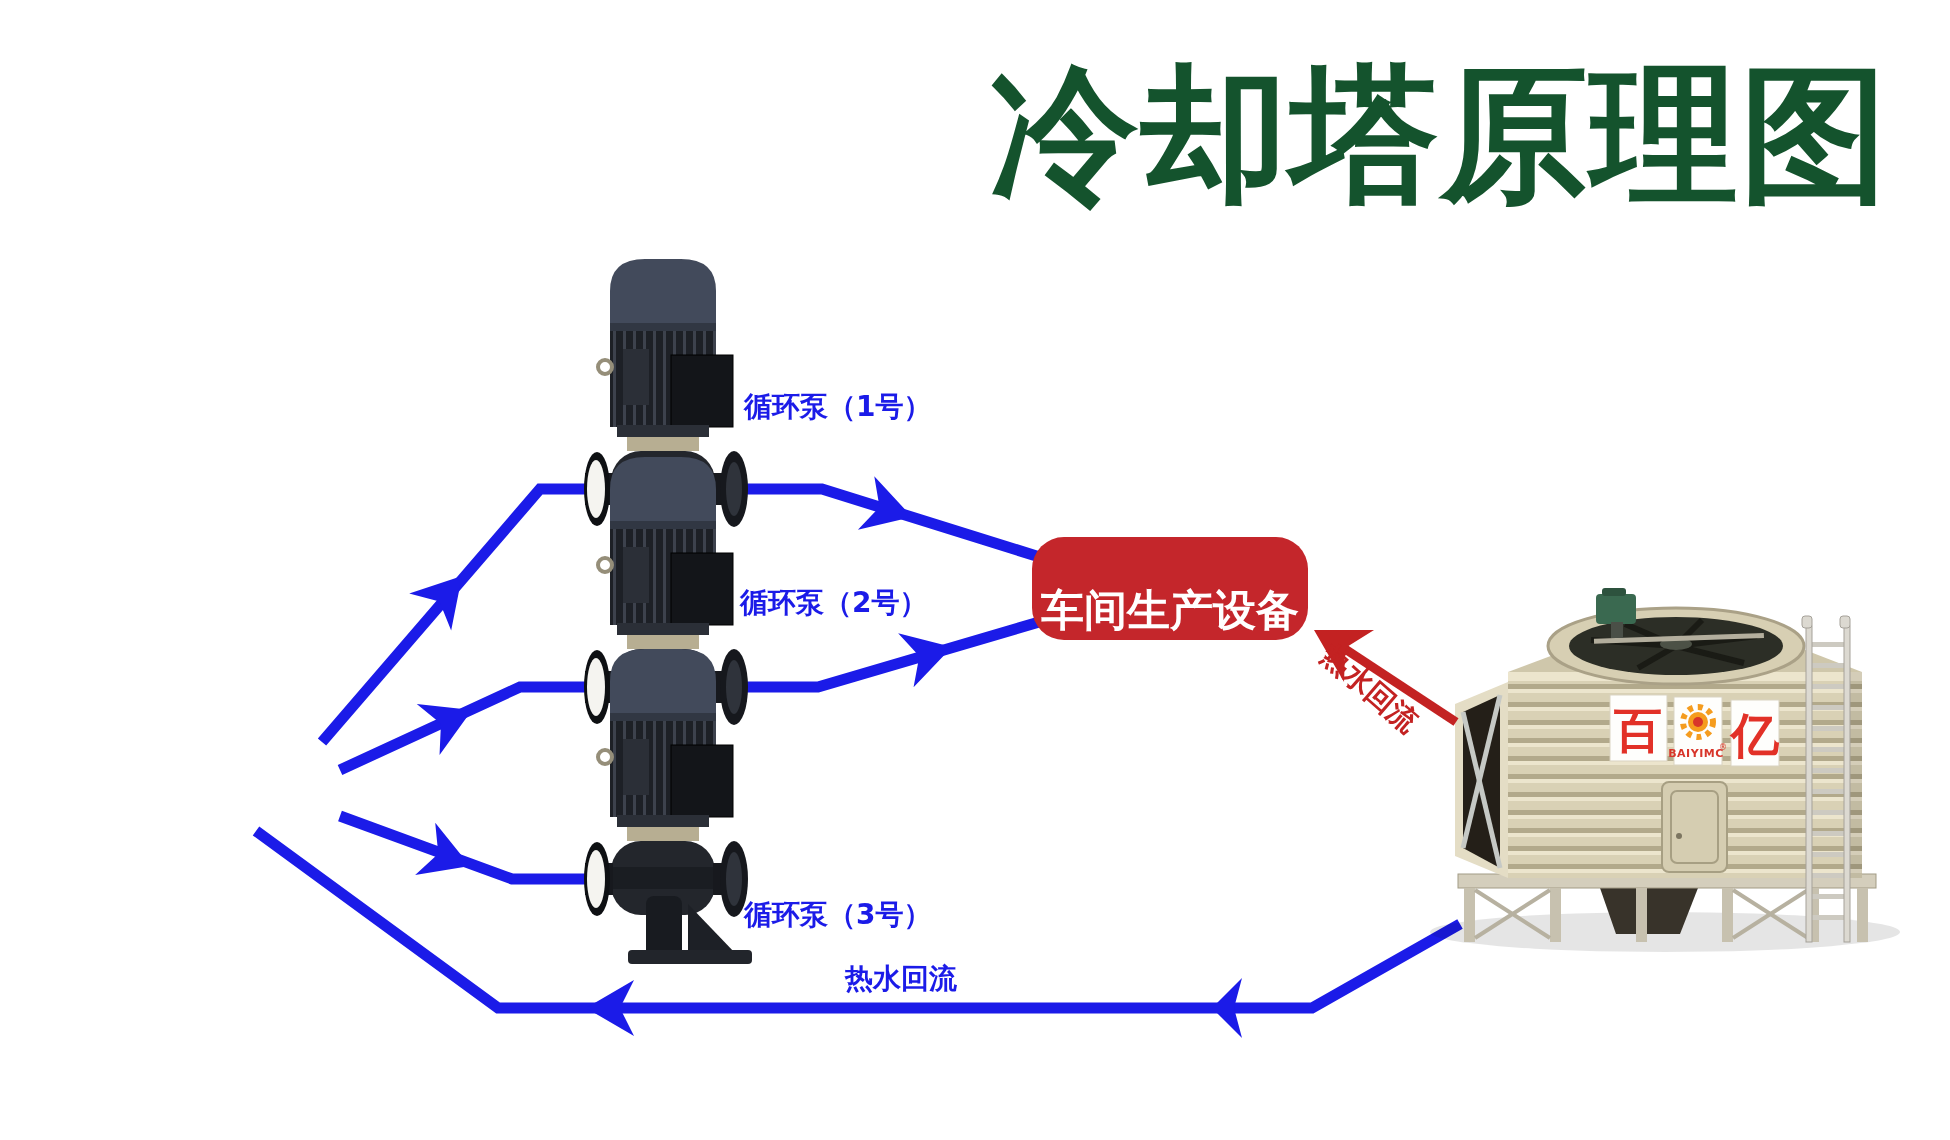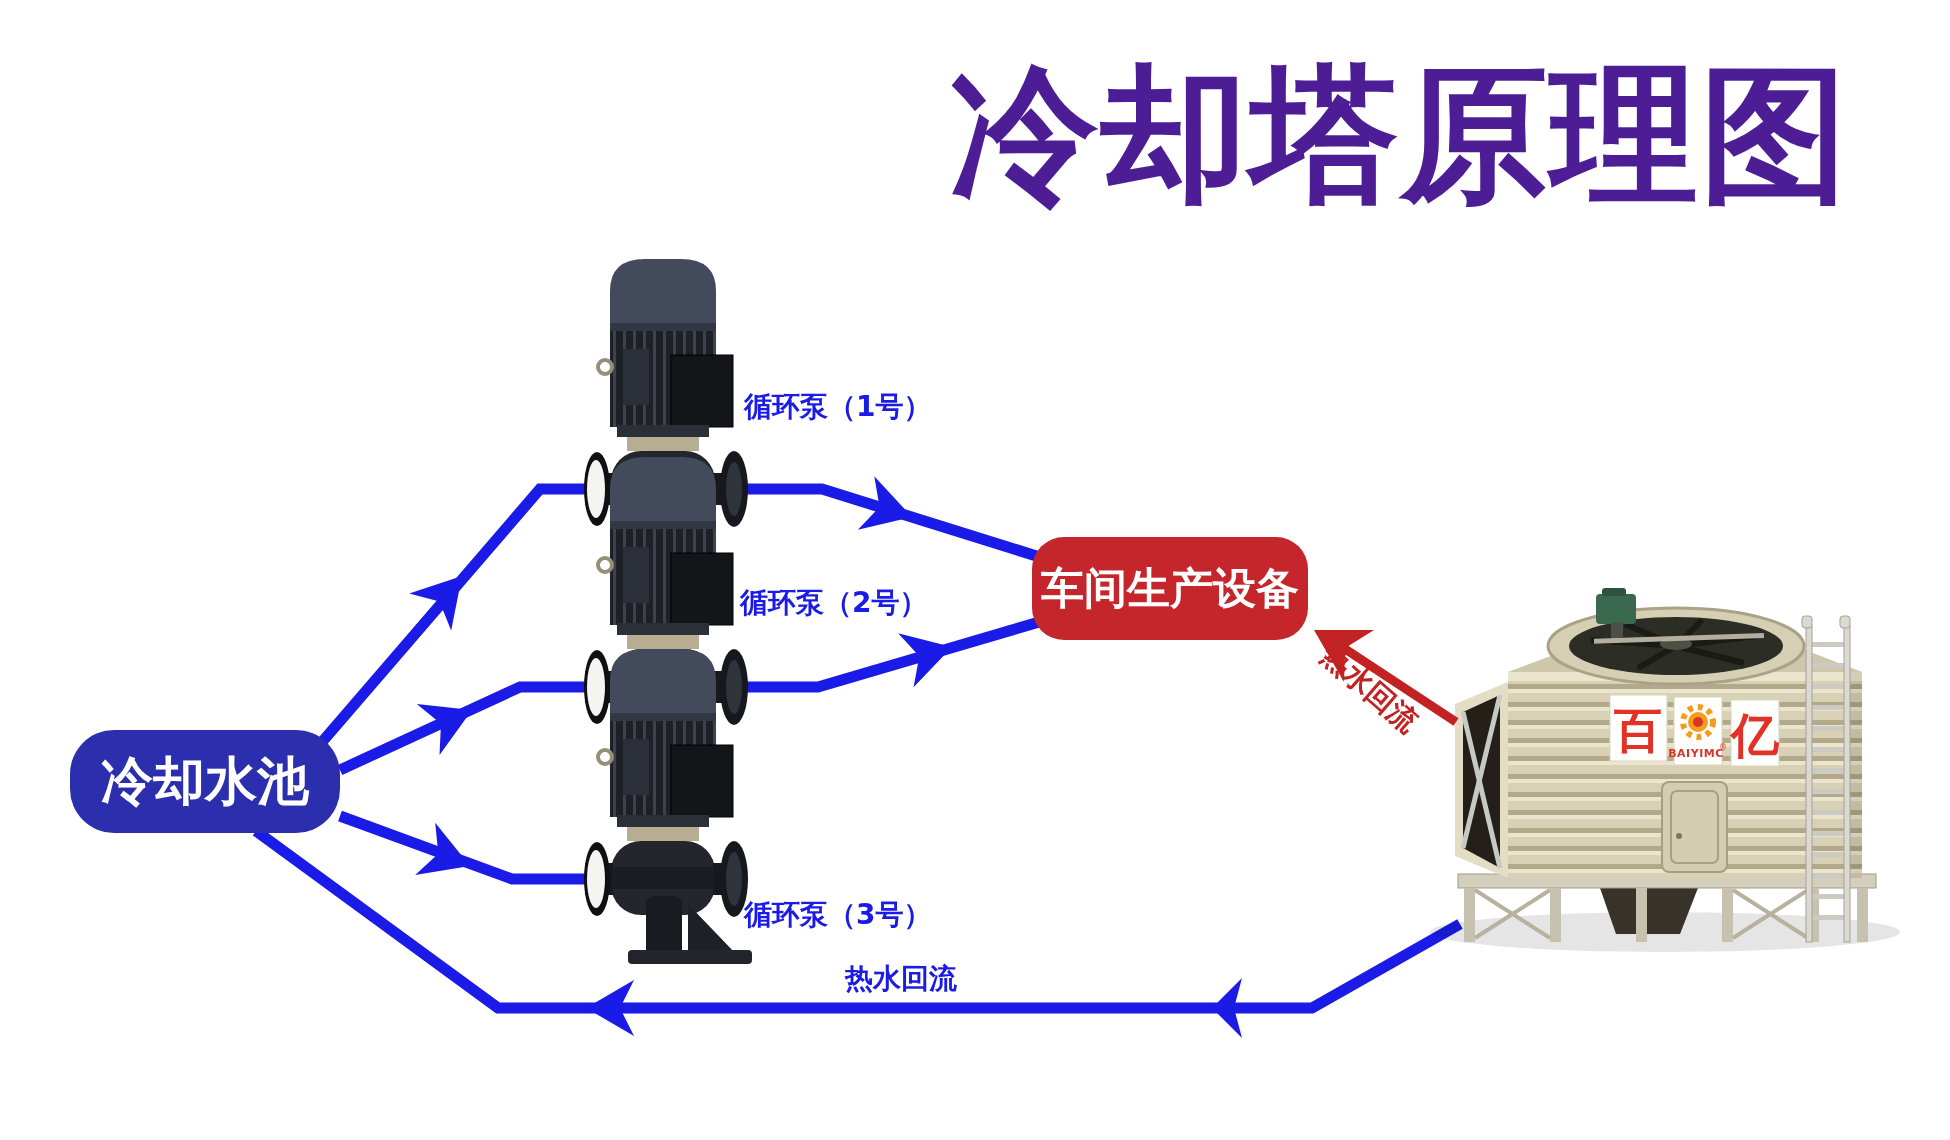--- a/index.html
+++ b/index.html
@@ -1,22 +1,22 @@
 <!DOCTYPE html>
 <html><head>
 <meta charset="utf-8">
 <style>
   html,body{margin:0;padding:0;background:#ffffff;}
   .stage{position:relative;width:1950px;height:1140px;background:#ffffff;overflow:hidden;
          font-family:"DejaVu Sans","Liberation Sans",sans-serif;}
   .stage svg{position:absolute;left:0;top:0;}
-  .title{position:absolute;left:950px;top:58px;width:940px;text-align:left;
-         font-size:148px;font-weight:900;color:#4c1d95;letter-spacing:2px;line-height:1.05;
+  .title{position:absolute;left:950px;top:58px;width:940px;text-align:right;
+         font-size:148px;font-weight:900;color:#14532d;letter-spacing:2px;line-height:1.05;
          white-space:nowrap;}
-  .node{position:absolute;display:flex;align-items:center;justify-content:center;
+  .node{position:absolute;display:flex;align-items:flex-end;justify-content:center;
         color:#ffffff;font-weight:900;white-space:nowrap;}
   .node.pool{left:70px;top:730px;width:270px;height:103px;border-radius:44px;
              background:#2b2fae;font-size:52px;}
   .node.equipment{left:1032px;top:537px;width:276px;height:103px;border-radius:32px;
                   background:#c4262b;font-size:43px;}
   .flow-label{position:absolute;color:#1b1be8;font-weight:900;font-size:28px;white-space:nowrap;}
   .flow-label.p1{left:744px;top:388px;}
   .flow-label.p2{left:740px;top:584px;}
   .flow-label.p3{left:744px;top:896px;}
   .flow-label.ret{left:845px;top:960px;}
@@ -188,23 +188,20 @@
     </g>
 
     <g>
       <line x1="1456" y1="722" x2="1336" y2="643" stroke="#c32222" stroke-width="9"></line>
       <path d="M0,0 L-52,-30 L-36,0 L-52,30 Z" fill="#c32222" transform="translate(1314,630) rotate(210)"></path>
     </g>
   </svg>
 
   <div class="title">冷却塔原理图</div>
 
-  <div class="node pool">
-    <span>冷却水池</span>
-  </div>
 
   <div class="node equipment">
     <span>车间生产设备</span>
   </div>
 
   <div class="flow-label p1">循环泵（1号）</div>
   <div class="flow-label p2">循环泵（2号）</div>
   <div class="flow-label p3">循环泵（3号）</div>
   <div class="flow-label ret">热水回流</div>
   <div class="hot-label">热水回流</div>

